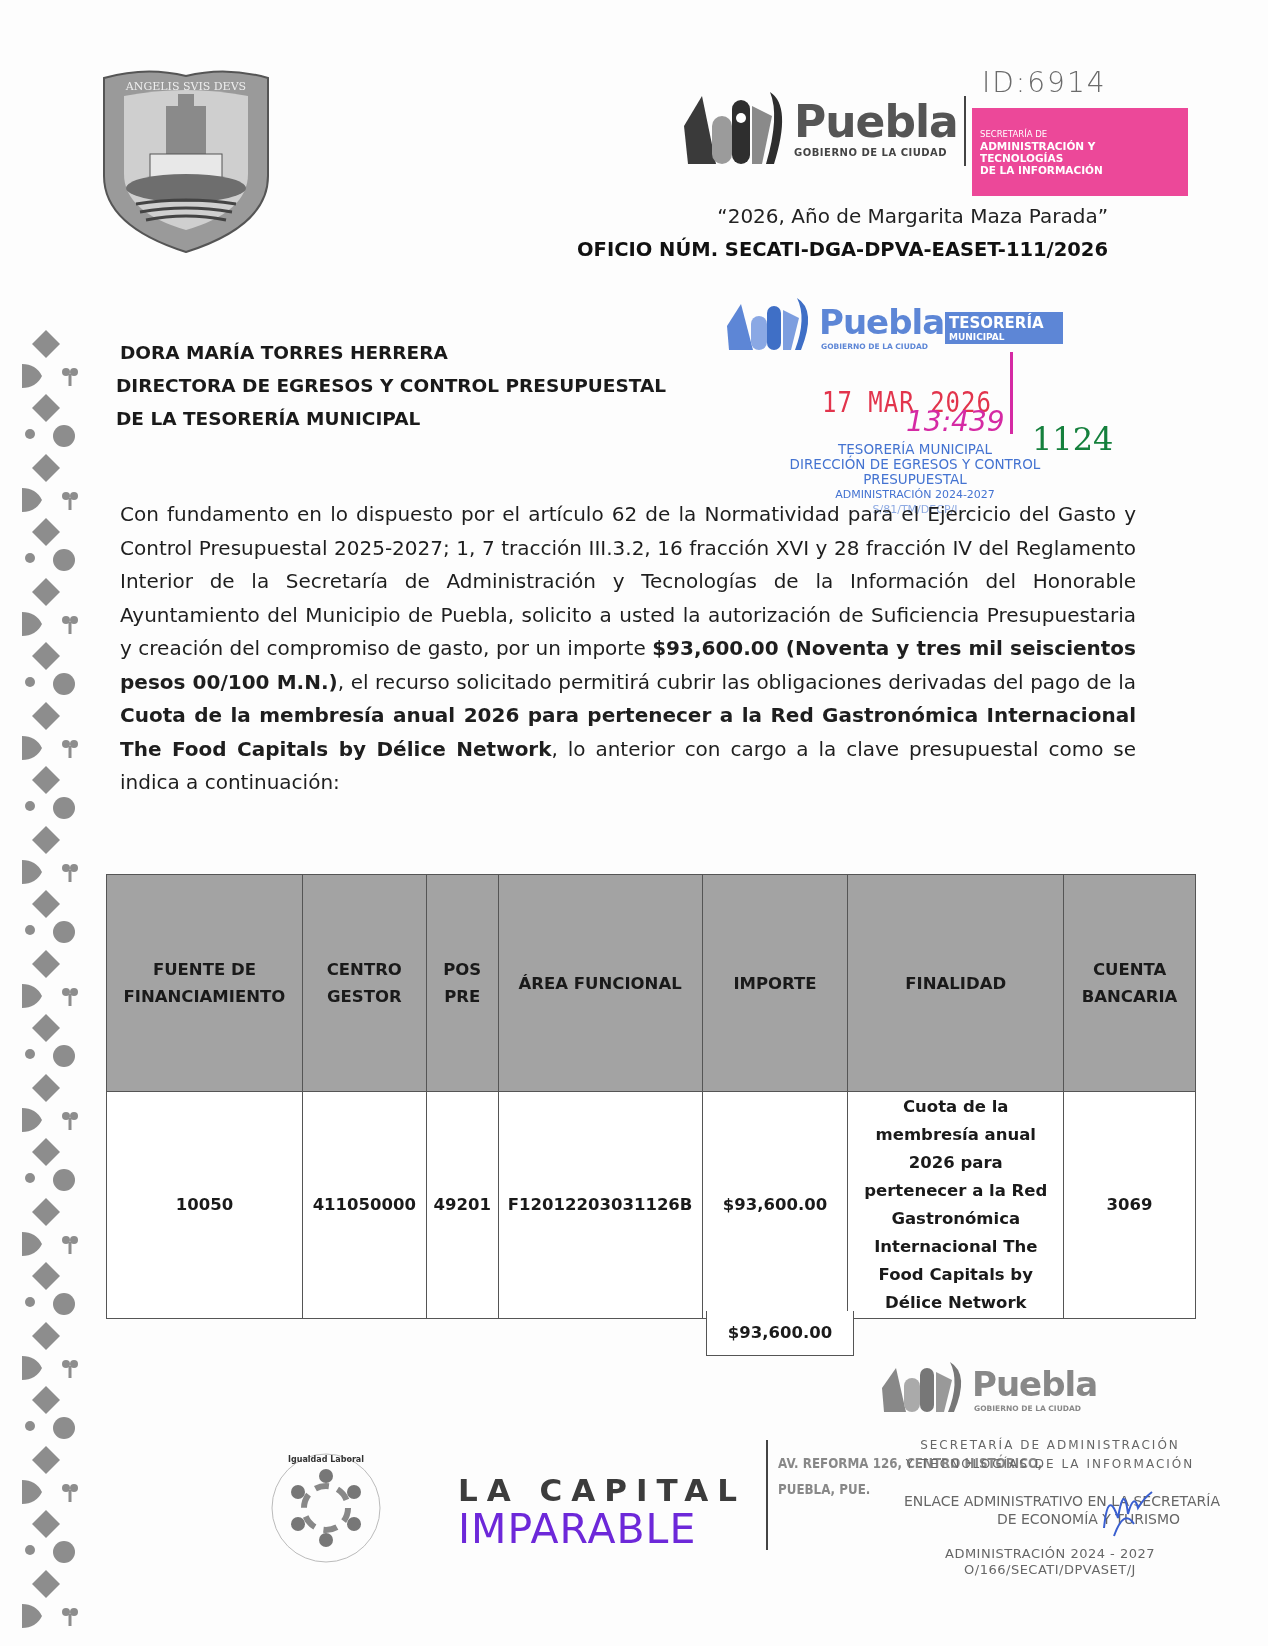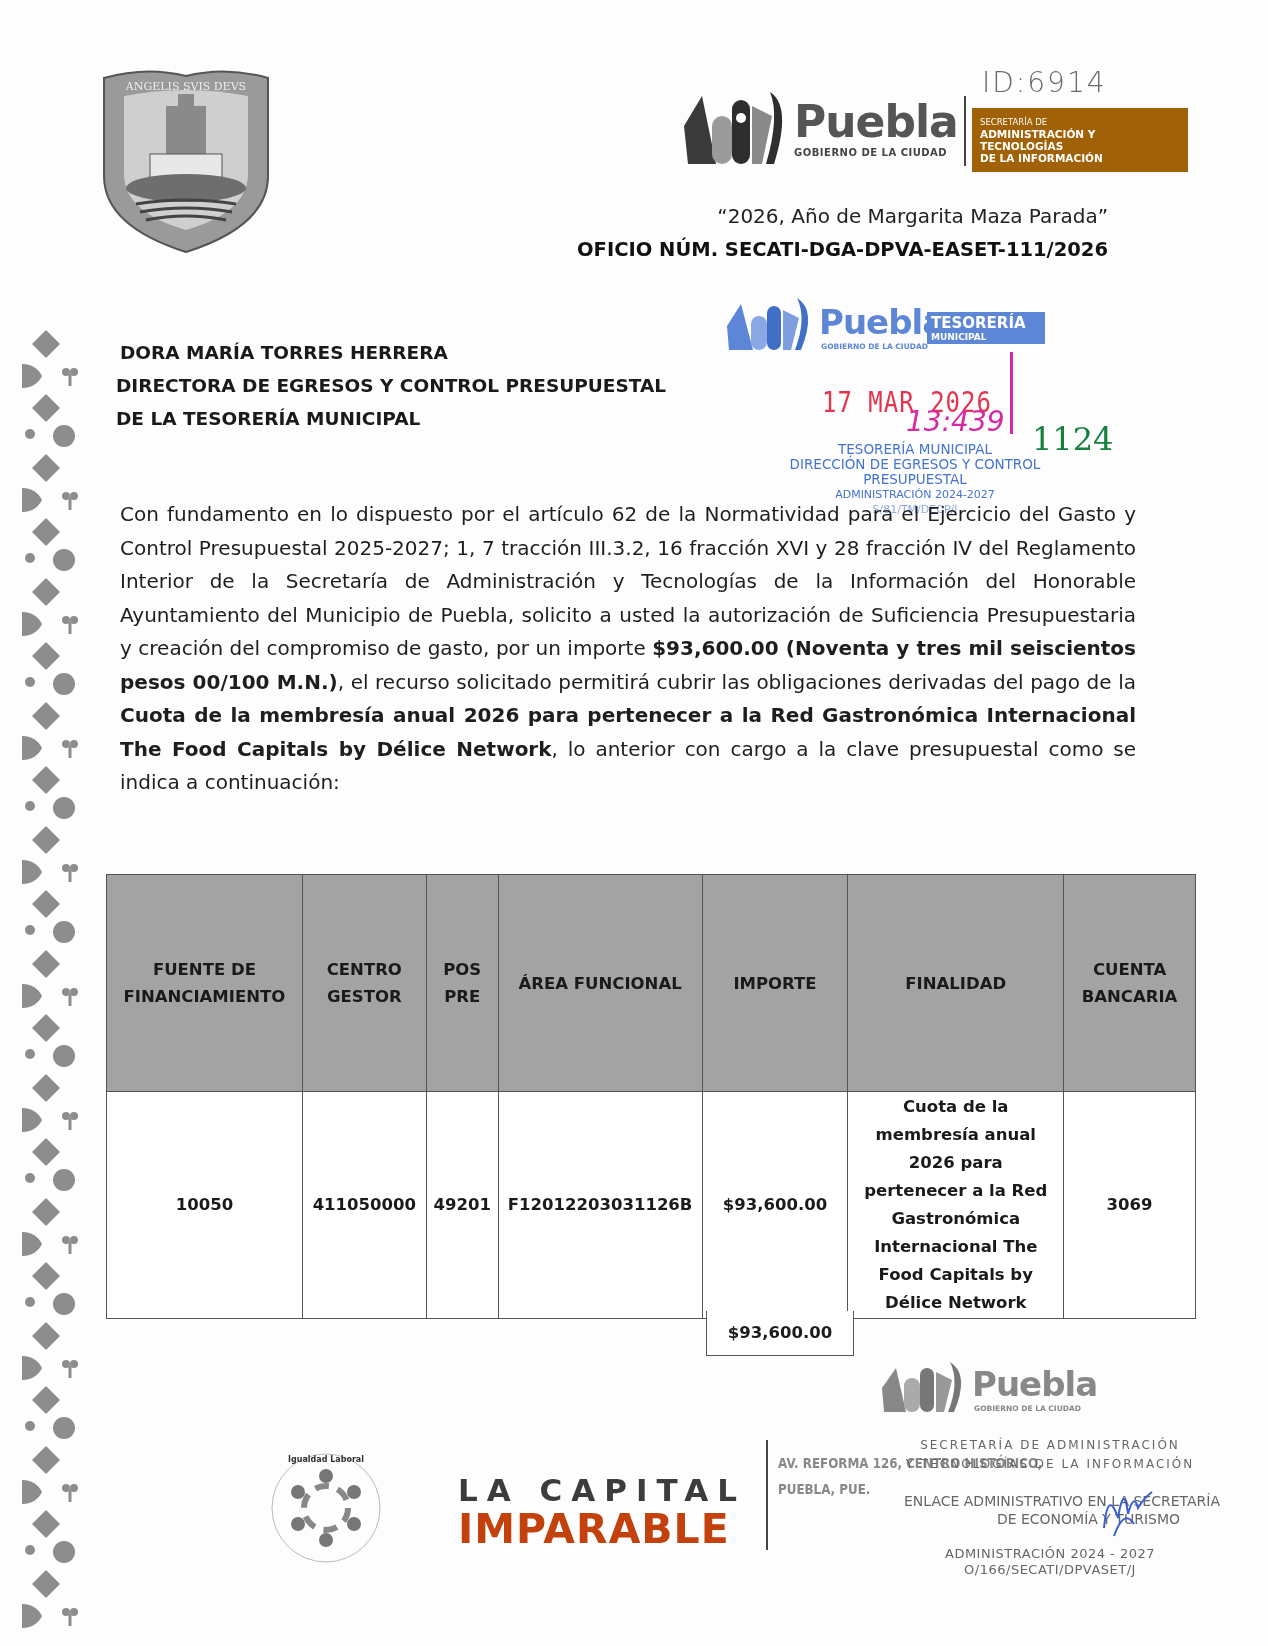--- a/index.html
+++ b/index.html
@@ -6,21 +6,21 @@
   body { width: 1268px; height: 1646px; background: #fdfdfd; position: relative; overflow: hidden; font-family: "DejaVu Sans", sans-serif; color: #1b1b1b; }
   .abs { position: absolute; }
   
   .border-strip { left: 22px; top: 330px; width: 60px; height: 1300px; }
   
   .crest { left: 96px; top: 66px; width: 180px; height: 188px; }
   
   .hdr-logo { left: 682px; top: 78px; width: 520px; height: 100px; }
   .hdr-puebla { font-family: "DejaVu Sans", sans-serif; font-weight: bold; font-size: 44px; color: #555; letter-spacing: -1px; }
   .hdr-sub { font-size: 10px; font-weight: bold; color: #444; letter-spacing: 0.5px; }
-  .sec-box { background: #a16207; color: #fff; font-size: 10.5px; font-weight: bold; line-height: 12px; padding: 8px 8px; }
+  .sec-box { background: #ec4899; color: #fff; font-size: 10.5px; font-weight: bold; line-height: 12px; padding: 20px 8px; }
   .handwritten { font-family: "DejaVu Sans", sans-serif; font-size: 28px; color: #6b6b6b; font-weight: 300; letter-spacing: 2px; }
   .motto { right: 160px; top: 204px; font-size: 20px; color: #222; }
   .oficio { right: 160px; top: 238px; font-size: 19.5px; font-weight: bold; color: #111; }
   .addressee { left: 120px; top: 336px; font-size: 18.5px; font-weight: bold; line-height: 33px; color: #1a1a1a; }
   .presente { letter-spacing: 6px; }
   
   .stamp-logo { left: 725px; top: 296px; width: 340px; height: 60px; color: #3f6fc6; }
   .stamp-date { left: 822px; top: 388px; font-family: "DejaVu Sans Mono", monospace; font-size: 24px; color: #e2344c; letter-spacing: 1px; transform: scaleY(1.2); }
   .stamp-time { left: 906px; top: 405px; font-size: 28px; color: #d52aa4; font-style: italic; }
   .stamp-num { left: 1032px; top: 420px; font-family: "DejaVu Serif", serif; font-size: 32px; color: #15803d; }
@@ -33,21 +33,21 @@
   
   .budget-table { left: 106px; top: 874px; width: 1090px; border-collapse: collapse; }
   .budget-table th, .budget-table td { border: 1px solid #555; text-align: center; vertical-align: middle; font-weight: bold; font-size: 16.5px; color: #1a1a1a; }
   .budget-table th { background: #a3a3a3; height: 214px; line-height: 27px; }
   .budget-table td { background: #fff; height: 224px; line-height: 28px; }
   .total-box { left: 706px; top: 1311px; width: 146px; height: 44px; border: 1px solid #555; border-top: none; text-align: center; line-height: 44px; font-weight: bold; font-size: 16.5px; background: #fff; }
   
   .ft-seal { left: 268px; top: 1450px; width: 116px; height: 116px; }
   .ft-capital { left: 422px; top: 1472px; margin-left: 36px; }
   .ft-capital .l1 { font-size: 31px; font-weight: bold; letter-spacing: 9px; color: #3c3c3c; }
-  .ft-capital .l2 { font-size: 41px; font-weight: bold; color: #c2410c; letter-spacing: 1px; line-height: 42px; }
+  .ft-capital .l2 { font-size: 41px; font-weight: normal; color: #6d28d9; letter-spacing: 1px; line-height: 42px; }
   .ft-divider { left: 766px; top: 1440px; width: 2px; height: 110px; background: #444; }
   .ft-address { left: 778px; top: 1450px; font-size: 14px; font-weight: bold; color: #888; line-height: 26px; transform: scaleX(0.85); transform-origin: left; }
   .ft-logo { left: 880px; top: 1358px; width: 340px; height: 60px; }
   .ft-sec { left: 880px; top: 1436px; width: 340px; text-align: center; font-size: 12px; color: #666; letter-spacing: 2px; line-height: 19px; }
   .ft-enlace { left: 880px; top: 1492px; width: 340px; text-align: right; font-size: 14px; color: #666; line-height: 18px; }
   .ft-admin { left: 930px; top: 1546px; width: 240px; text-align: center; font-size: 13px; color: #666; line-height: 16px; letter-spacing: 0.5px; }
   .sig-blue { left: 1094px; top: 1478px; width: 60px; height: 66px; }
 </style>
 </head>
 <body>
@@ -123,21 +123,21 @@
 <div class="abs stamp-logo">
   <svg class="abs" style="left:0;top:0;width:92px;height:54px" viewBox="0 0 92 54">
     <path d="M2 30 L16 8 L28 54 L4 54 Z" fill="#5d86d6"></path>
     <rect x="26" y="20" width="16" height="34" rx="8" fill="#8aa8e4"></rect>
     <rect x="42" y="10" width="14" height="44" rx="7" fill="#3f6fc6"></rect>
     <path d="M58 14 L74 22 L66 54 L58 54 Z" fill="#7d9edf"></path>
     <path d="M72 2 Q92 14 76 54 L70 54 Q82 22 72 2 Z" fill="#3f6fc6"></path>
   </svg>
   <div class="abs" style="left:94px;top:6px;font-size:34px;font-weight:bold;color:#5d86d6;letter-spacing:-1px">Puebla</div>
   <div class="abs" style="left:96px;top:46px;font-size:7.5px;font-weight:bold;color:#5d86d6">GOBIERNO DE LA CIUDAD</div>
-  <div class="abs" style="left:202px;top:16px;width:110px;background:#5d86d6;color:#fff;padding:2px 4px">
+  <div class="abs" style="left:220px;top:16px;width:110px;background:#5d86d6;color:#fff;padding:2px 4px">
     <div style="font-size:15px;font-weight:bold">TESORERÍA</div>
     <div style="font-size:9px;font-weight:bold">MUNICIPAL</div>
   </div>
 </div>
 <div class="abs stamp-date">17 MAR 2026</div>
 <div class="abs magenta-line"></div>
 <div class="abs stamp-time">13:439</div>
 <div class="abs stamp-num">1124</div>
 <div class="abs stamp-text">
   <div>TESORERÍA MUNICIPAL</div>

